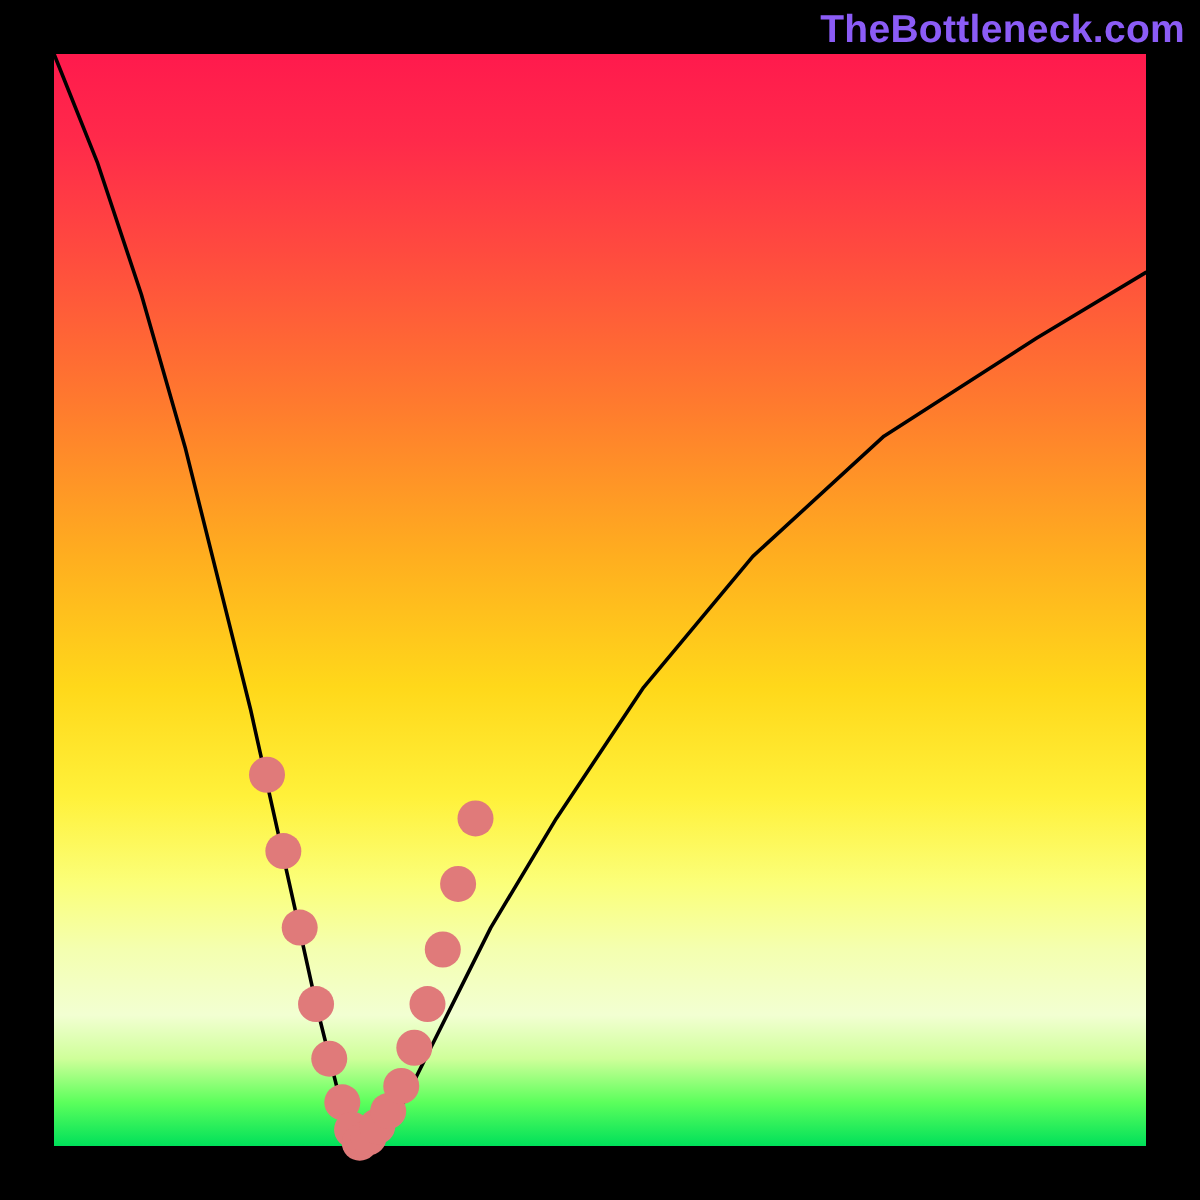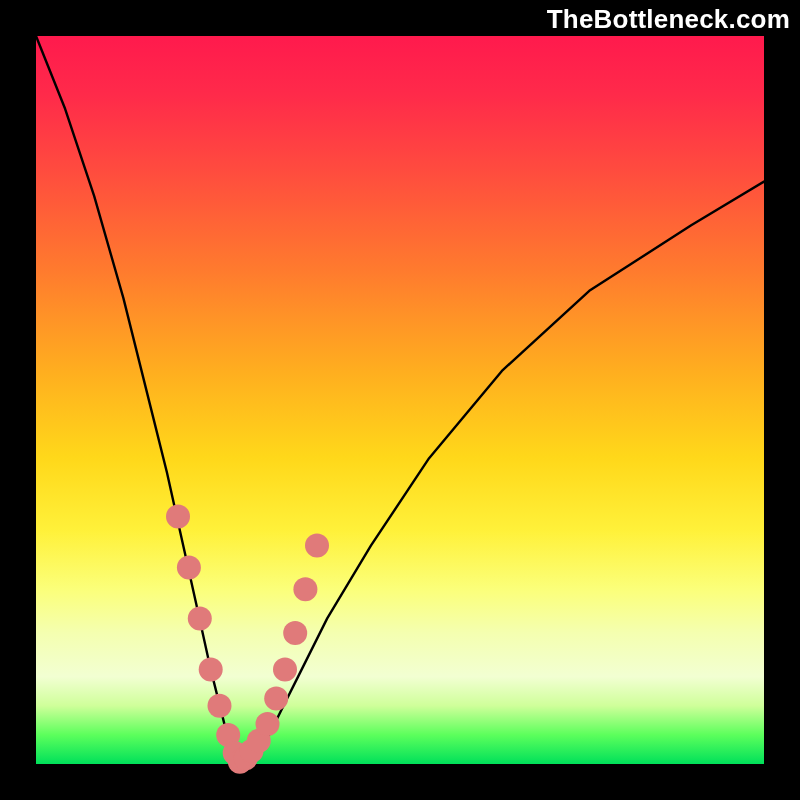--- a/index.html
+++ b/index.html
@@ -41,21 +41,21 @@
       #00e05a 100%
     );
   }
   .watermark {
     position: absolute;
     top: 4px;
     right: 10px;
     font-family: Arial, Helvetica, sans-serif;
     font-size: 26px;
     font-weight: 600;
-    color: #ffffff;
+    color: #8b5cf6;
     letter-spacing: 0.2px;
     user-select: none;
   }
   svg.curve {
     position: absolute;
     left: 0;
     top: 0;
     width: 728px;
     height: 728px;
     overflow: visible;

